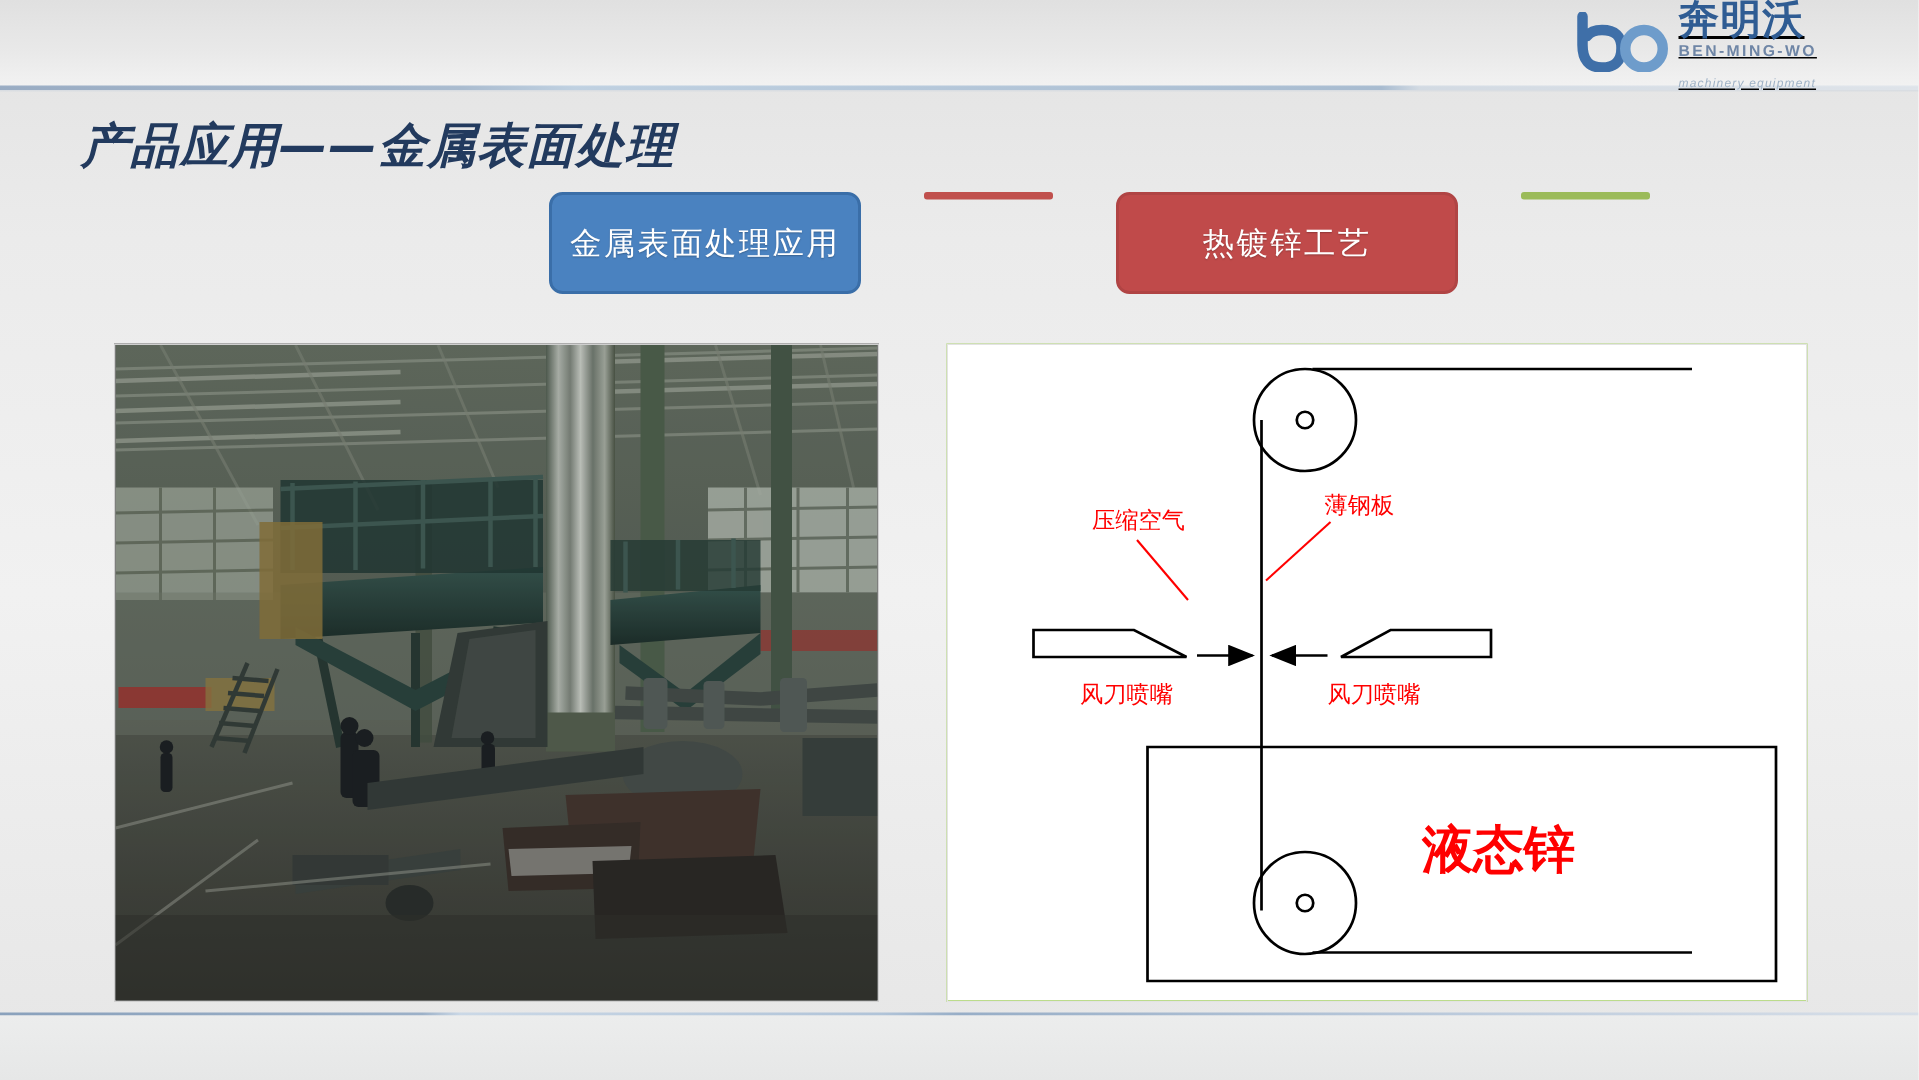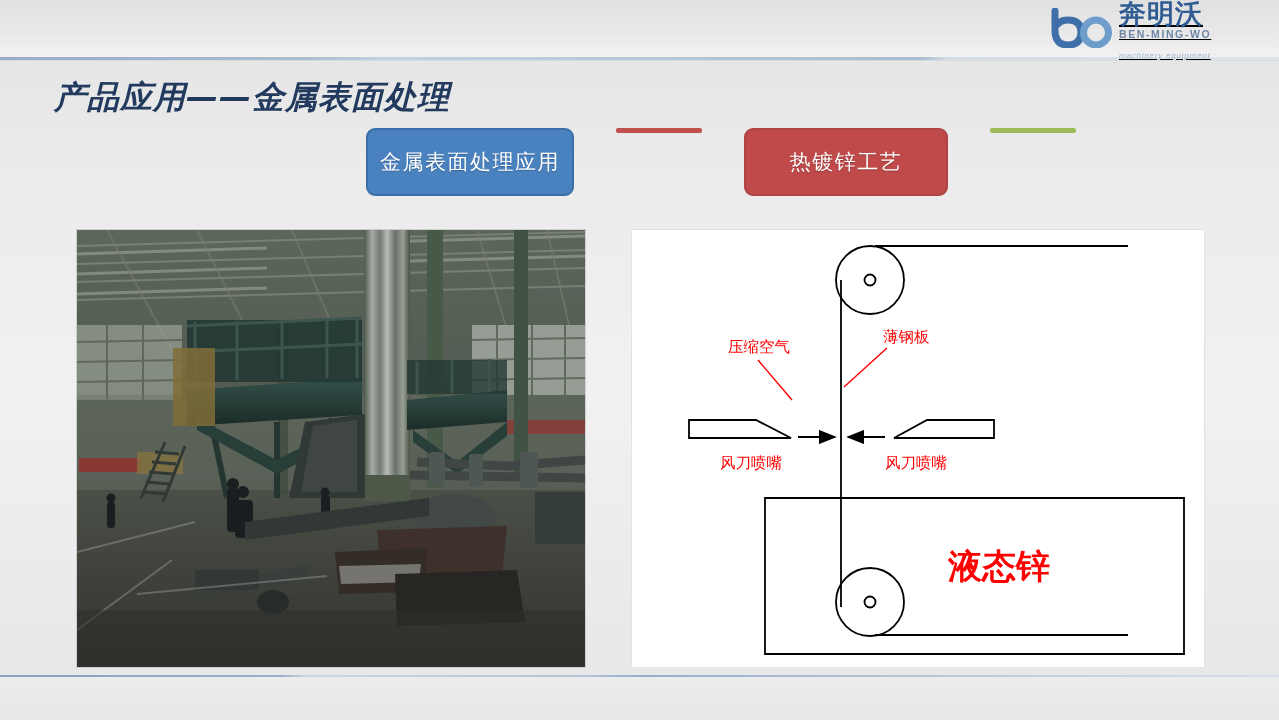--- a/index.html
+++ b/index.html
@@ -59,21 +59,21 @@
     display:flex;align-items:flex-start;gap:42px;
   }
   .flow-box{
     height:68px;display:flex;align-items:center;justify-content:center;
     border-radius:9px;box-sizing:border-box;
     color:#ffffff;font-size:21px;letter-spacing:1.5px;
     text-shadow:0 1px 1px rgba(0,0,0,.25);
     font-family:"DejaVu Sans","Liberation Sans",sans-serif;
   }
   #flow-box-1{width:208px;background:#4a82c0;border:2.5px solid #3a6ea8;}
-  #flow-box-2{width:204px;background:#c04a4a;border:2.5px solid #b04444;}
+  #flow-box-2{width:228px;background:#c04a4a;border:2.5px solid #b04444;}
   #flow-box-3{width:212px;background:#9cbd56;border:2.5px solid #9cbd56;}
   .connector{height:5px;border-radius:2px;}
   #connector-1{width:86px;background:#c0504d;}
   #connector-2{width:86px;background:#9bbb59;}
 
   
   #photo-frame{
     position:absolute;left:76px;top:229px;width:508px;height:437px;
     border:1px solid #cfcfcf;overflow:hidden;background:#2a2a2a;
   }

